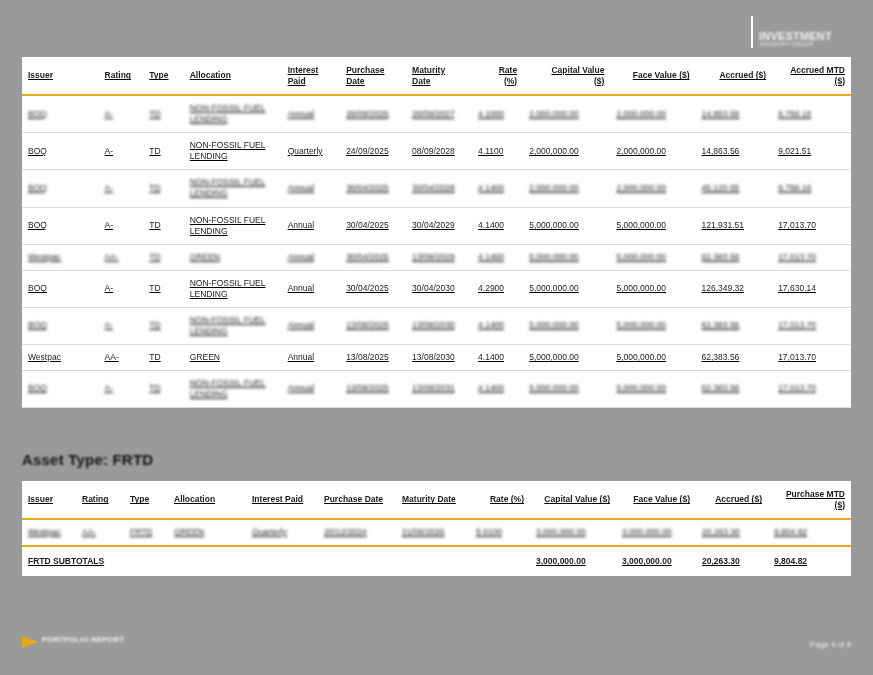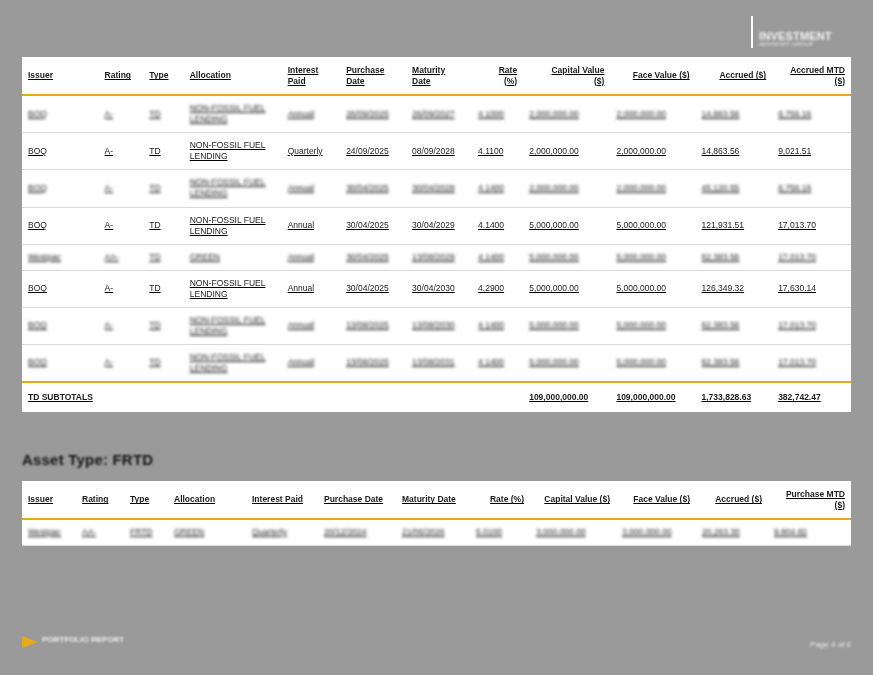--- a/index.html
+++ b/index.html
@@ -290,40 +290,47 @@
             <td>NON-FOSSIL FUEL LENDING</td>
             <td>Annual</td>
             <td>13/08/2025</td>
             <td>13/08/2030</td>
             <td class="num">4.1400</td>
             <td class="num">5,000,000.00</td>
             <td class="num">5,000,000.00</td>
             <td class="num">62,383.56</td>
             <td class="num">17,013.70</td>
           </tr>
+          <tr>
+            <td>Westpac</td>
+            <td>AA-</td>
+            <td>TD</td>
+            <td>GREEN</td>
+            <td>Annual</td>
+            <td>13/08/2025</td>
+            <td>13/08/2030</td>
+            <td class="num">4.1400</td>
+            <td class="num">5,000,000.00</td>
+            <td class="num">5,000,000.00</td>
+            <td class="num">62,383.56</td>
+            <td class="num">17,013.70</td>
+          </tr>
           <tr class="blurred">
             <td>BOQ</td>
             <td>A-</td>
             <td>TD</td>
             <td>NON-FOSSIL FUEL LENDING</td>
             <td>Annual</td>
             <td>13/08/2025</td>
             <td>13/08/2031</td>
             <td class="num">4.1400</td>
             <td class="num">5,000,000.00</td>
             <td class="num">5,000,000.00</td>
             <td class="num">62,383.56</td>
             <td class="num">17,013.70</td>
-          </tr>
-          <tr class="subtotal">
-            <td colspan="8">TD SUBTOTALS</td>
-            <td class="num">109,000,000.00</td>
-            <td class="num">109,000,000.00</td>
-            <td class="num">1,733,828.63</td>
-            <td class="num">382,742.47</td>
           </tr>
         </tbody>
     </table>
   </div>
 
   <div class="section-title" style="top:451px;">Asset Type: FRTD</div>
 
   <div class="block" style="top:481px;">
     <table class="tbl" id="frtd-table">
       <colgroup>
@@ -364,20 +371,27 @@
             <td>GREEN</td>
             <td>Quarterly</td>
             <td>20/12/2024</td>
             <td>21/06/2026</td>
             <td class="num">5.0100</td>
             <td class="num">3,000,000.00</td>
             <td class="num">3,000,000.00</td>
             <td class="num">20,263.30</td>
             <td class="num">9,804.82</td>
           </tr>
+          <tr class="subtotal">
+            <td colspan="8">FRTD SUBTOTALS</td>
+            <td class="num">3,000,000.00</td>
+            <td class="num">3,000,000.00</td>
+            <td class="num">20,263.30</td>
+            <td class="num">9,804.82</td>
+          </tr>
         </tbody>
     </table>
   </div>
 
   <div class="footer-logo">
     <div class="footer-arrow"></div>
     <div class="footer-text">PORTFOLIO REPORT</div>
   </div>
   <div class="footer-page">Page 4 of 6</div>
 

